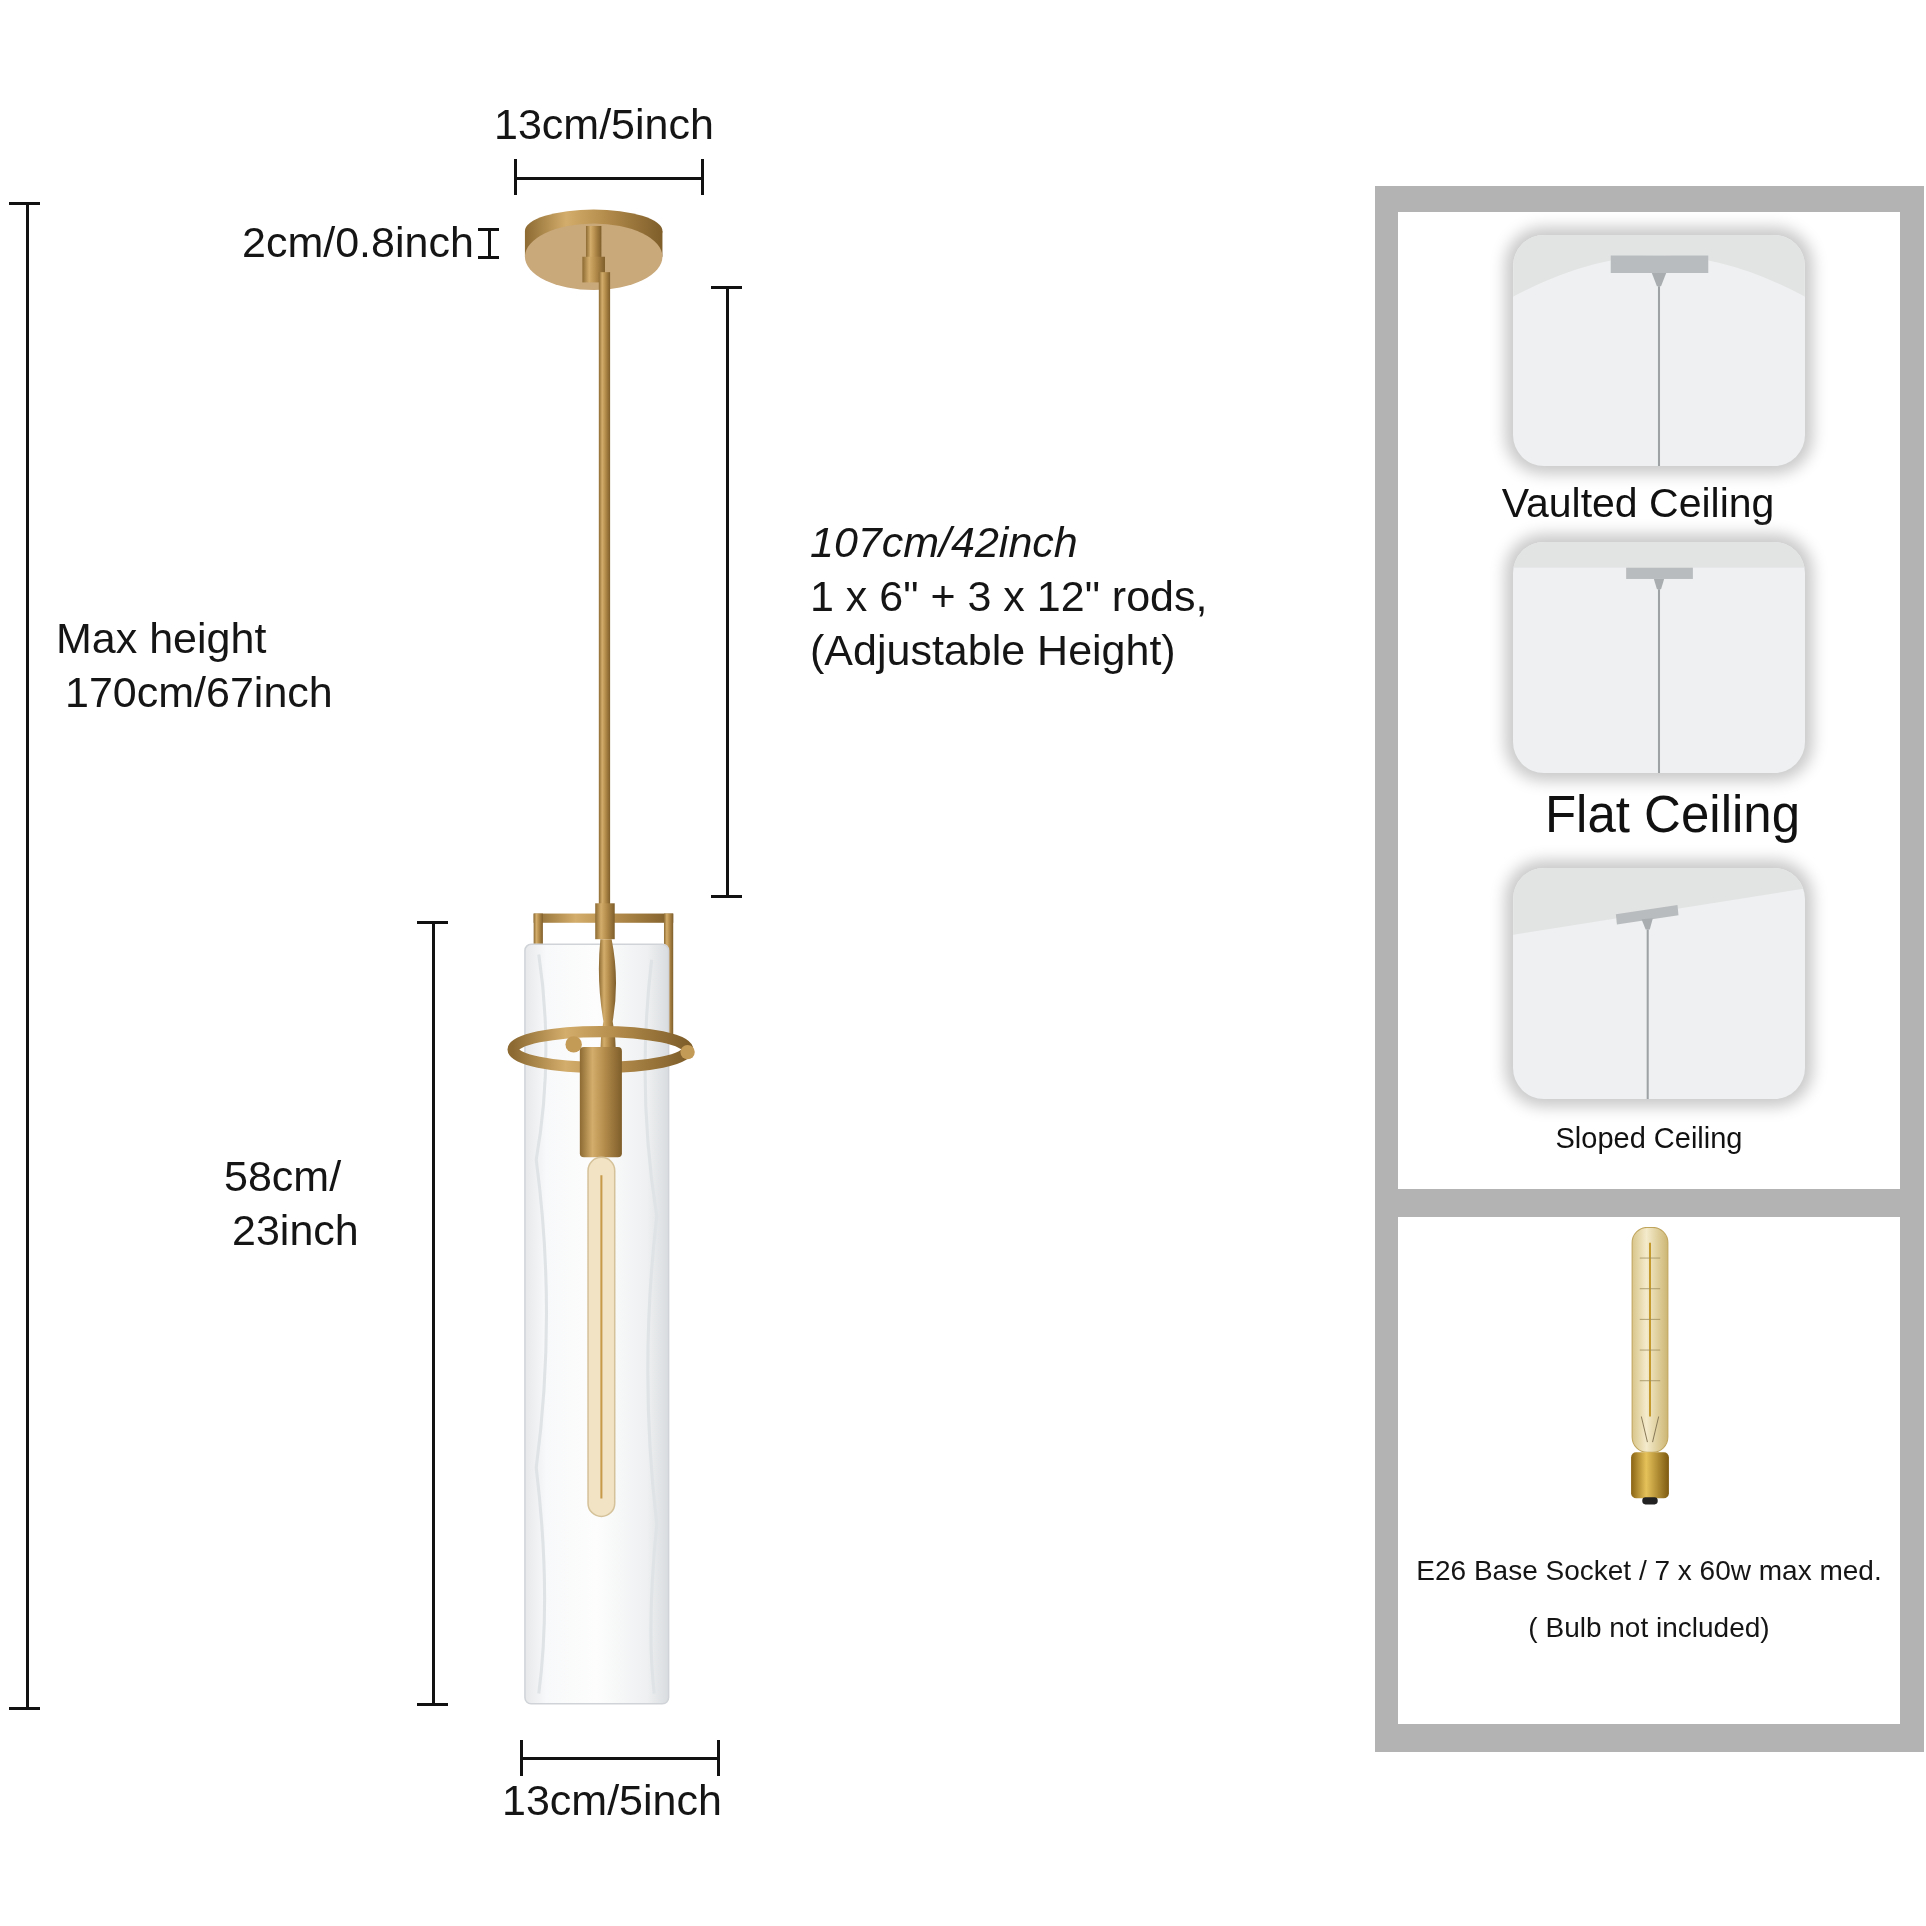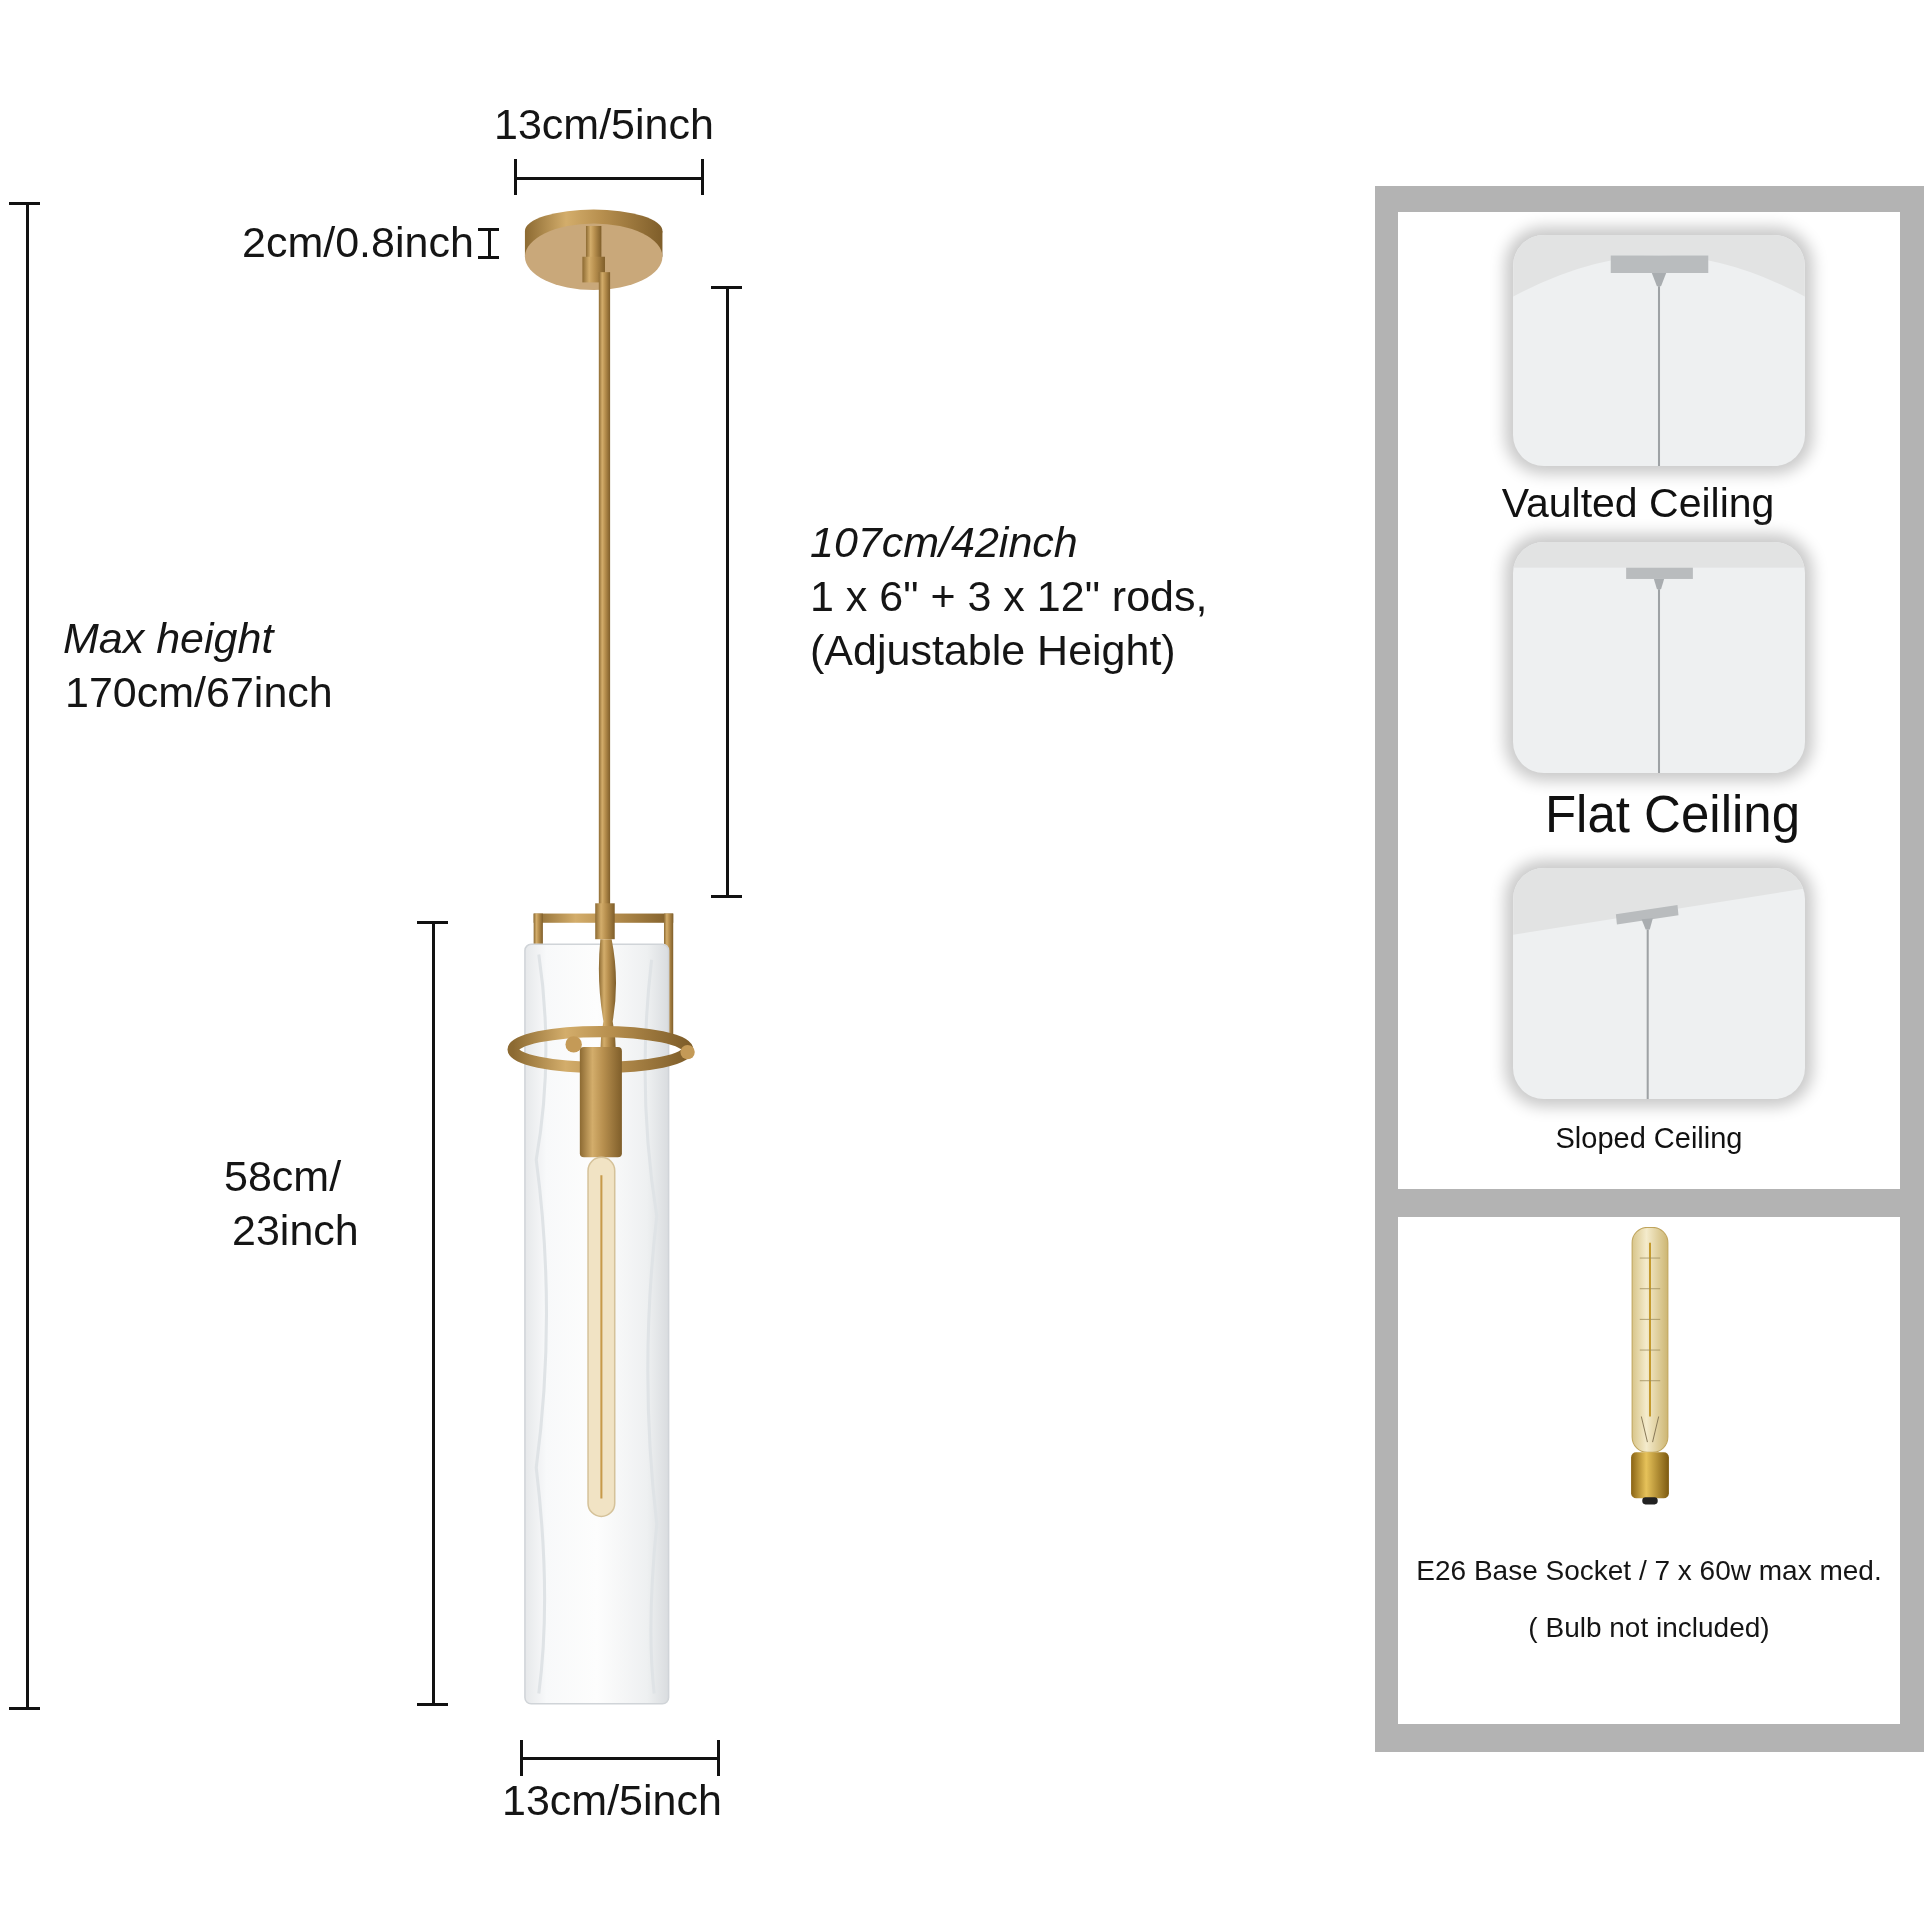--- a/index.html
+++ b/index.html
@@ -23,21 +23,21 @@
 <div class="vline" style="left:701px;top:159px;height:36px;"></div>
 
 <div class="txt dim" style="left:222px;top:216px;margin-left:20px;">2cm/0.8inch</div>
 <div class="hline" style="left:478px;top:228px;width:20.5px;"></div>
 <div class="vline" style="left:488px;top:228px;height:29px;"></div>
 <div class="hline" style="left:478px;top:256px;width:20.5px;"></div>
 
 <div class="vline" style="left:26px;top:202px;height:1507px;"></div>
 <div class="hline" style="left:9.2px;top:202px;width:31px;"></div>
 <div class="hline" style="left:9.2px;top:1707px;width:31px;"></div>
-<div class="txt dim" style="left:63px;top:612px;font-style:italic;">Max height</div>
+<div class="txt dim" style="left:56px;top:612px;">Max height</div>
 <div class="txt dim" style="left:65px;top:666px;">170cm/67inch</div>
 
 <div class="vline" style="left:726px;top:287px;height:609px;"></div>
 <div class="hline" style="left:711px;top:286px;width:31px;"></div>
 <div class="hline" style="left:711px;top:895px;width:31px;"></div>
 <div class="txt dim" style="left:810px;top:516px;font-style:italic;">107cm/42inch</div>
 <div class="txt dim" style="left:810px;top:570px;">1 x 6" + 3 x 12" rods,</div>
 <div class="txt dim" style="left:810px;top:624px;">(Adjustable Height)</div>
 
 <div class="vline" style="left:432px;top:923px;height:782px;"></div>

